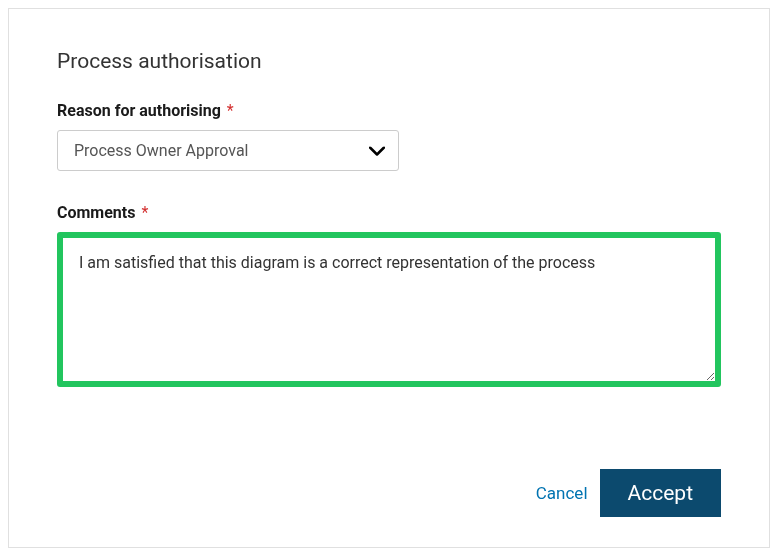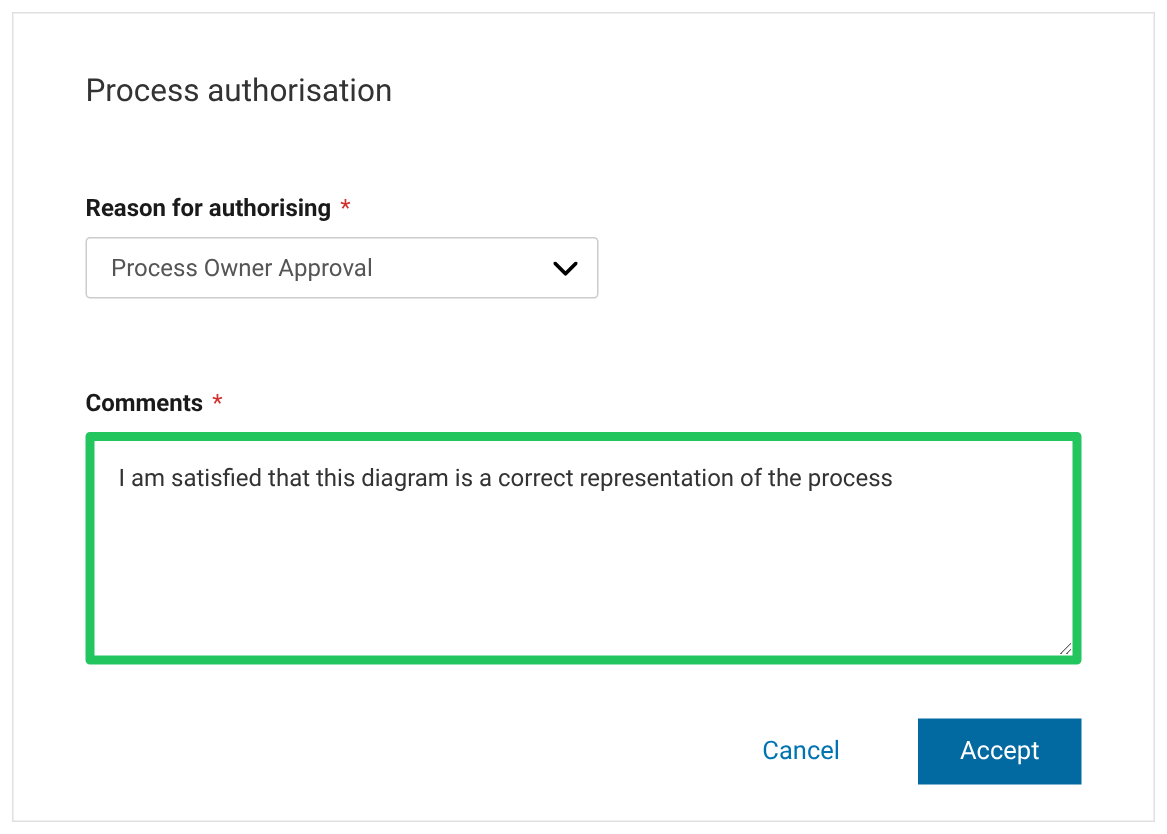--- a/index.html
+++ b/index.html
@@ -23,21 +23,20 @@
       flex-direction: column;
     }
     .dialog-title {
       font-size: 21px;
       font-weight: 400;
       color: #333333;
       margin-bottom: 28px;
     }
     .field-group {
       margin-bottom: 32px;
-      margin-top: 28px;
     }
     .field-label {
       font-size: 16px;
       font-weight: 700;
       color: #1a1a1a;
       margin-bottom: 10px;
       display: block;
     }
     .required-mark {
       color: #d32f2f;
@@ -80,37 +79,36 @@
       background: #ffffff;
       resize: vertical;
       font-family: inherit;
       line-height: 1.4;
     }
     .dialog-actions {
       margin-top: auto;
       display: flex;
       justify-content: flex-end;
       align-items: center;
-      gap: 40px;
     }
     .btn-cancel {
       background: none;
       border: none;
       color: #0073b1;
       font-size: 17px;
       font-weight: 400;
       cursor: pointer;
       padding: 8px 12px;
       font-family: inherit;
     }
     .btn-accept {
-      background: #0369a1;
+      background: #0c4a6e;
       border: none;
       color: #ffffff;
-      font-size: 17px;
+      font-size: 21px;
       font-weight: 400;
       cursor: pointer;
       padding: 12px 28px;
       font-family: inherit;
     }
   </style>
 </head>
 <body>
 
 <div class="dialog">

